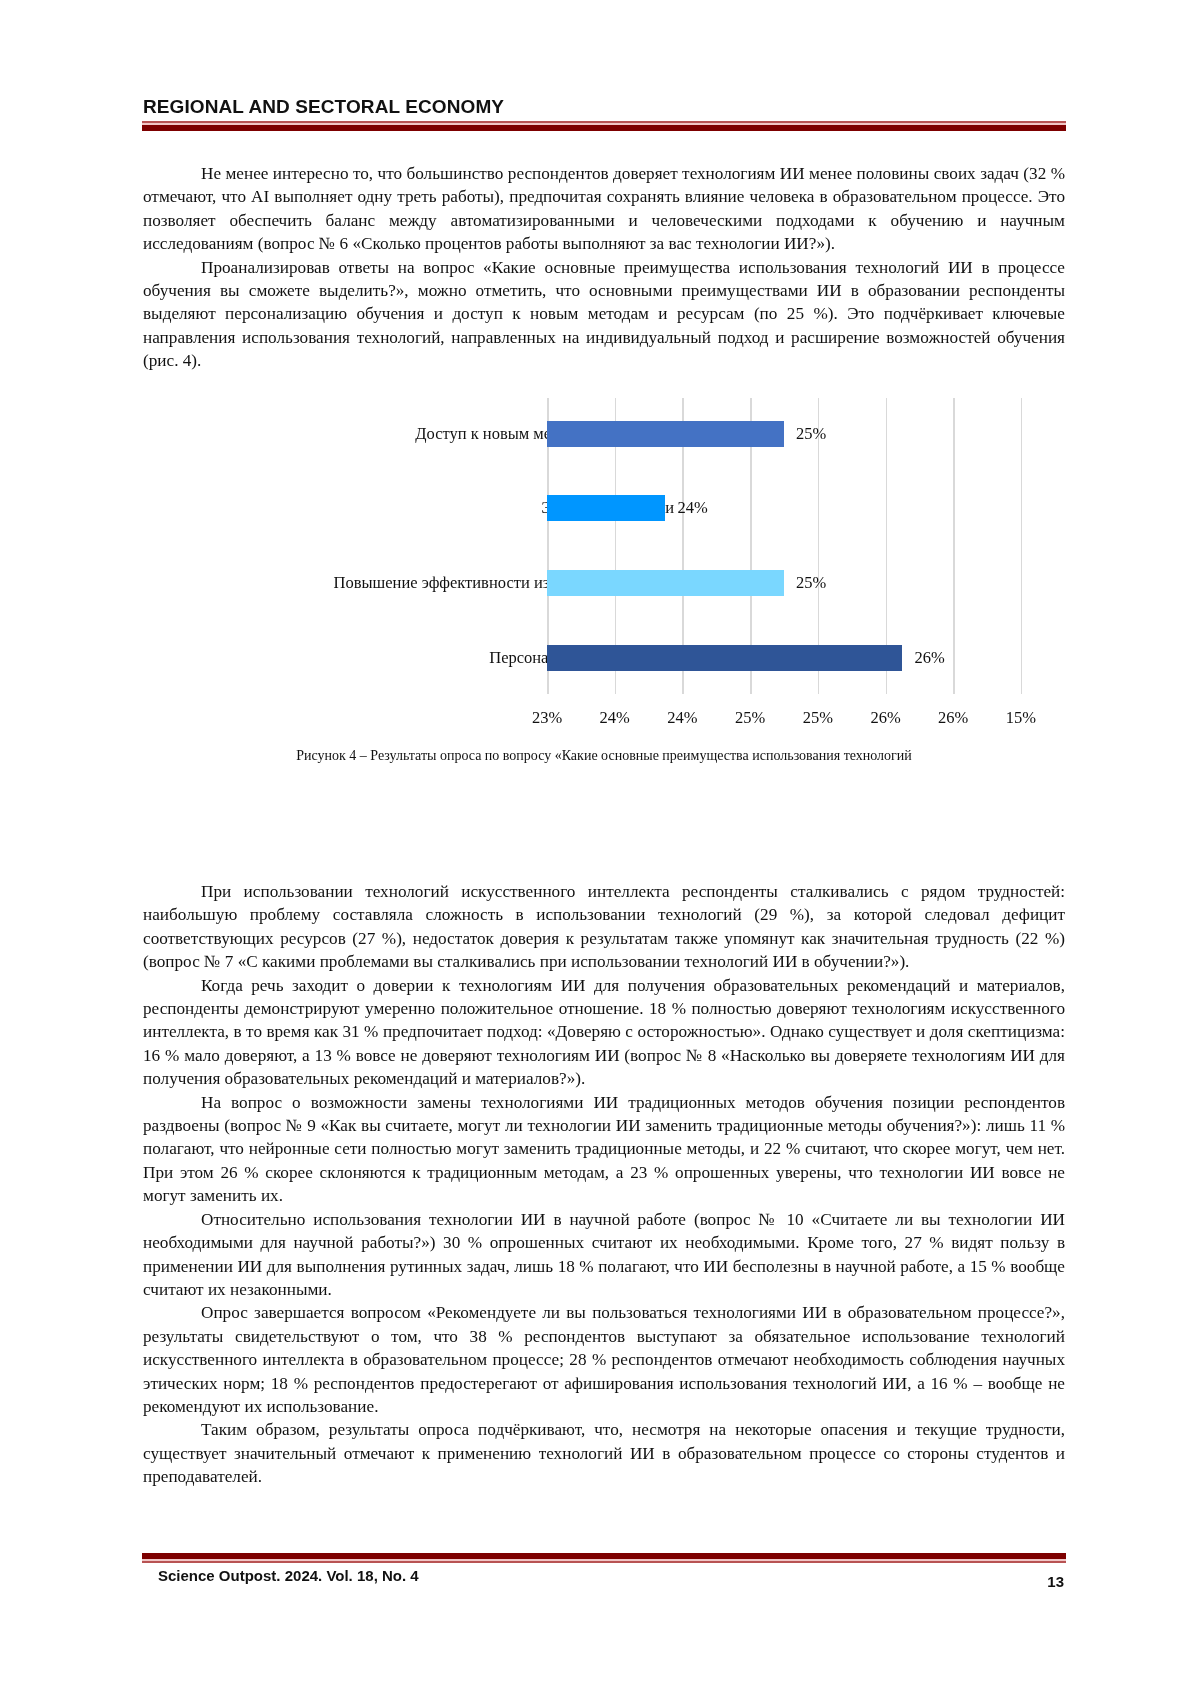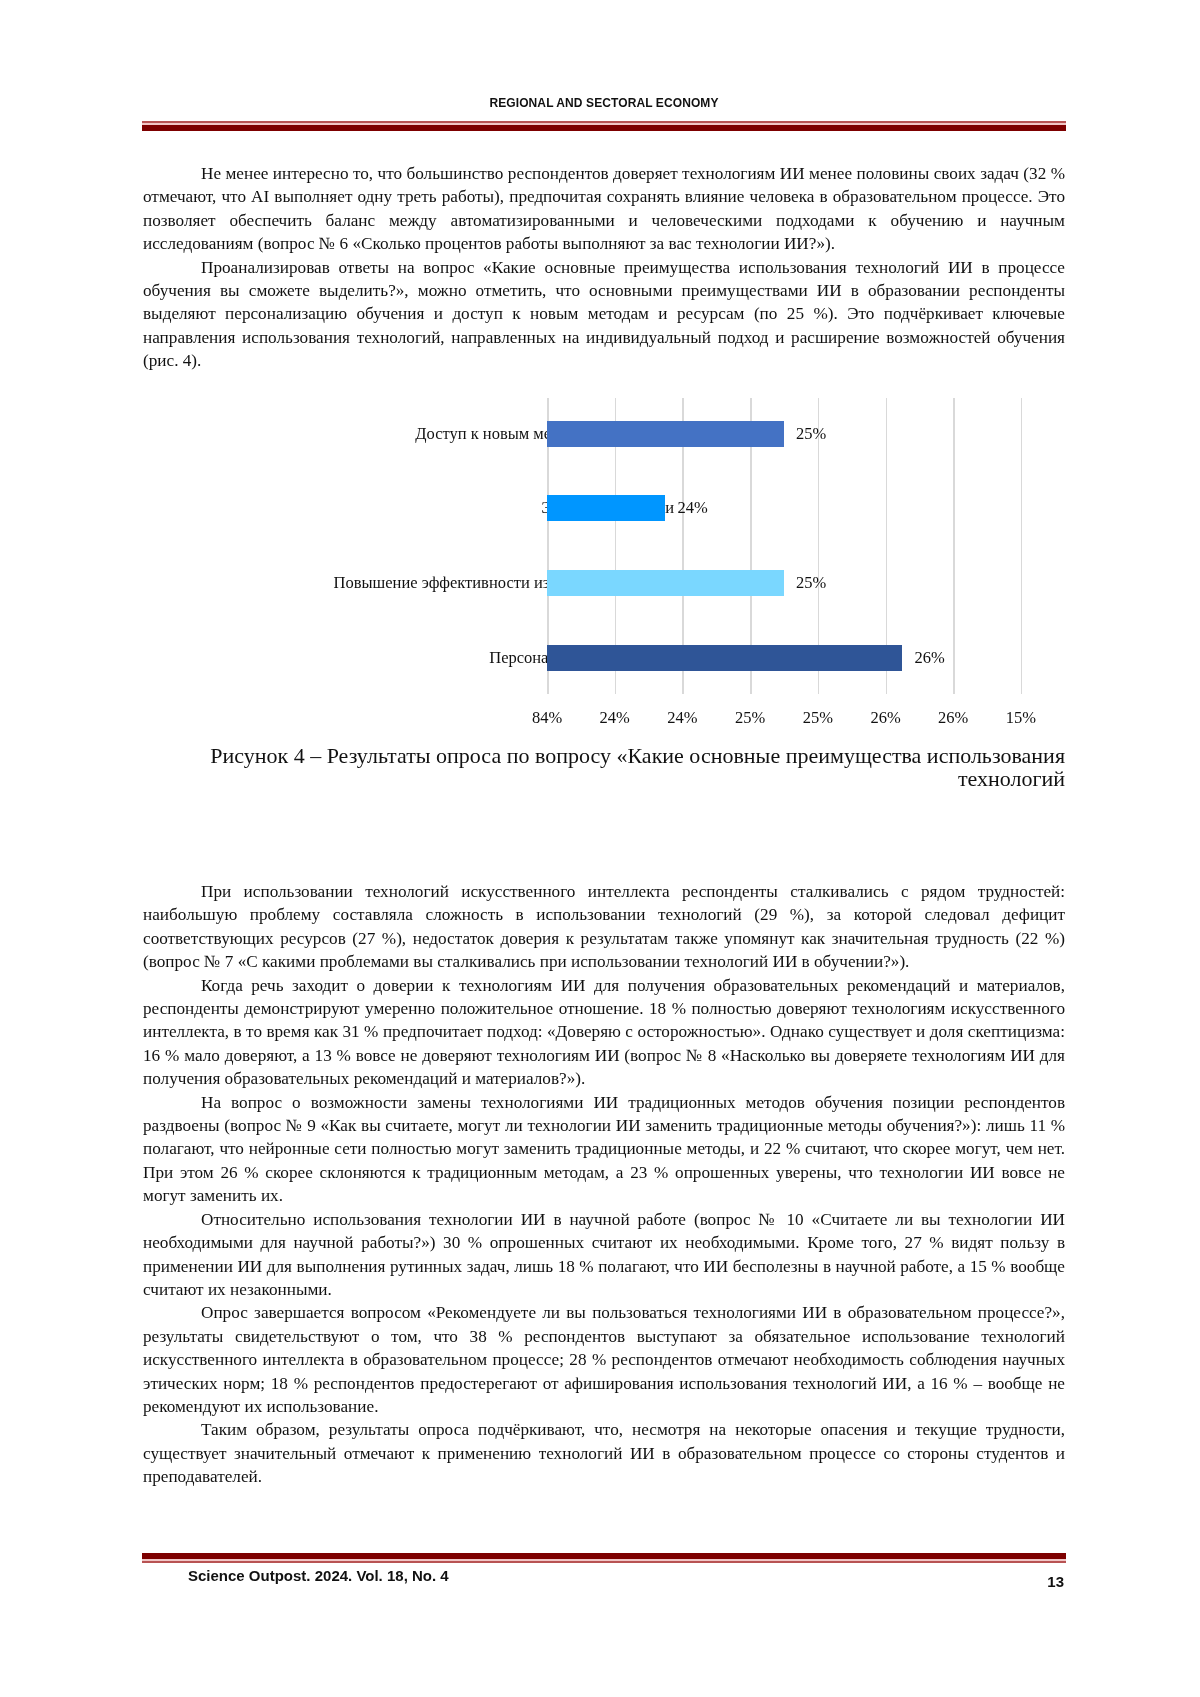--- a/index.html
+++ b/index.html
@@ -1,20 +1,20 @@
 <!DOCTYPE html>
 <html><head>
 <meta charset="utf-8">
 <style>
   html, body { margin: 0; padding: 0; background: #ffffff; }
   body { width: 1200px; height: 1697px; position: relative; overflow: hidden;
          font-family: "Liberation Serif", serif; color: #111; }
   .running-head { position: absolute; left: 143px; width: 922px; top: 96px;
-                  text-align: center; font-family: "Liberation Sans", sans-serif;
-                  font-weight: bold; font-size: 12px; letter-spacing: 0.1px; }
+                  text-align: left; font-family: "Liberation Sans", sans-serif;
+                  font-weight: bold; font-size: 19px; letter-spacing: 0.1px; }
   .rule { position: absolute; left: 142px; width: 924px; }
   .rule .thin { height: 2px; background: #a01a1a; opacity: .75; }
   .rule .gap { height: 2px; background: #f1c6c6; }
   .rule .thick { height: 6px; background: #7d0000; }
   .rule-top { top: 121px; }
   .rule-bottom { top: 1553px; }
   .body-text { position: absolute; left: 143px; width: 922px; font-size: 17.2px;
                line-height: 23.4px; text-align: justify; margin-top: 16px; }
   .body-text p { margin: 0; text-indent: 58px; hyphens: auto; }
   .block-1 { top: 146px; }
@@ -22,46 +22,46 @@
 
   
   .chart { position: absolute; left: 143px; top: 396px; width: 922px; height: 330px; }
   .gridline { position: absolute; top: 2px; height: 296px; width: 1.5px; background: #d9d9d9; }
   .bar-row { position: absolute; left: 0; width: 922px; height: 27px; }
   .bar-label { position: absolute; right: 391px; top: 3px; font-size: 16.5px; white-space: nowrap; }
   .bar { position: absolute; height: 26px; }
   .bar-value { position: absolute; top: 3px; font-size: 16.5px; }
   .tick { position: absolute; top: 312px; font-size: 16.5px; width: 60px; text-align: center; margin-left: -30px; }
 
-  .caption { position: absolute; left: 143px; width: 922px; top: 744px; text-align: right;
-             font-size: 22px; line-height: 23.4px; }
+  .caption { position: absolute; left: 143px; width: 922px; top: 744px; text-align: center;
+             font-size: 14px; line-height: 23.4px; }
 
   .footer-left { position: absolute; left: 158px; top: 1567px; font-family: "Liberation Sans", sans-serif;
-                 font-weight: bold; font-size: 15px; margin-left: 30px; }
+                 font-weight: bold; font-size: 15px; }
   .footer-right { position: absolute; right: 136px; top: 1567px; font-family: "Liberation Sans", sans-serif;
                   font-weight: bold; font-size: 15px; margin-top: 6px; }
 </style>
 </head>
 <body>
 
 <div class="running-head">REGIONAL AND SECTORAL ECONOMY</div>
 <div class="rule rule-top">
   <div class="thin"></div>
     <div class="gap"></div>
     <div class="thick"></div>
 </div>
 
 <div class="body-text block-1">
   <p>Не менее интересно то, что большинство респондентов доверяет технологиям ИИ менее половины своих задач (32 % отмечают, что AI выполняет одну треть работы), предпочитая сохранять влияние человека в образовательном процессе. Это позволяет обеспечить баланс между автоматизированными и человеческими подходами к обучению и научным исследованиям (вопрос № 6 «Сколько процентов работы выполняют за вас технологии ИИ?»).</p>
   <p>Проанализировав ответы на вопрос «Какие основные преимущества использования технологий ИИ в процессе обучения вы сможете выделить?», можно отметить, что основными преимуществами ИИ в образовании респонденты выделяют персонализацию обучения и доступ к новым методам и ресурсам (по 25 %). Это подчёркивает ключевые направления использования технологий, направленных на индивидуальный подход и расширение возможностей обучения (рис. 4).</p>
 </div>
 
 <div class="chart" id="chart">
     <div class="gridline" style="left: 404px;"></div>
-    <div class="tick" style="left: 404px;">84%</div>
+    <div class="tick" style="left: 404px;">23%</div>
     <div class="gridline" style="left: 471.7px;"></div>
     <div class="tick" style="left: 471.7px;">24%</div>
     <div class="gridline" style="left: 539.4px;"></div>
     <div class="tick" style="left: 539.4px;">24%</div>
     <div class="gridline" style="left: 607.1px;"></div>
     <div class="tick" style="left: 607.1px;">25%</div>
     <div class="gridline" style="left: 674.8px;"></div>
     <div class="tick" style="left: 674.8px;">25%</div>
     <div class="gridline" style="left: 742.5px;"></div>
     <div class="tick" style="left: 742.5px;">26%</div>

